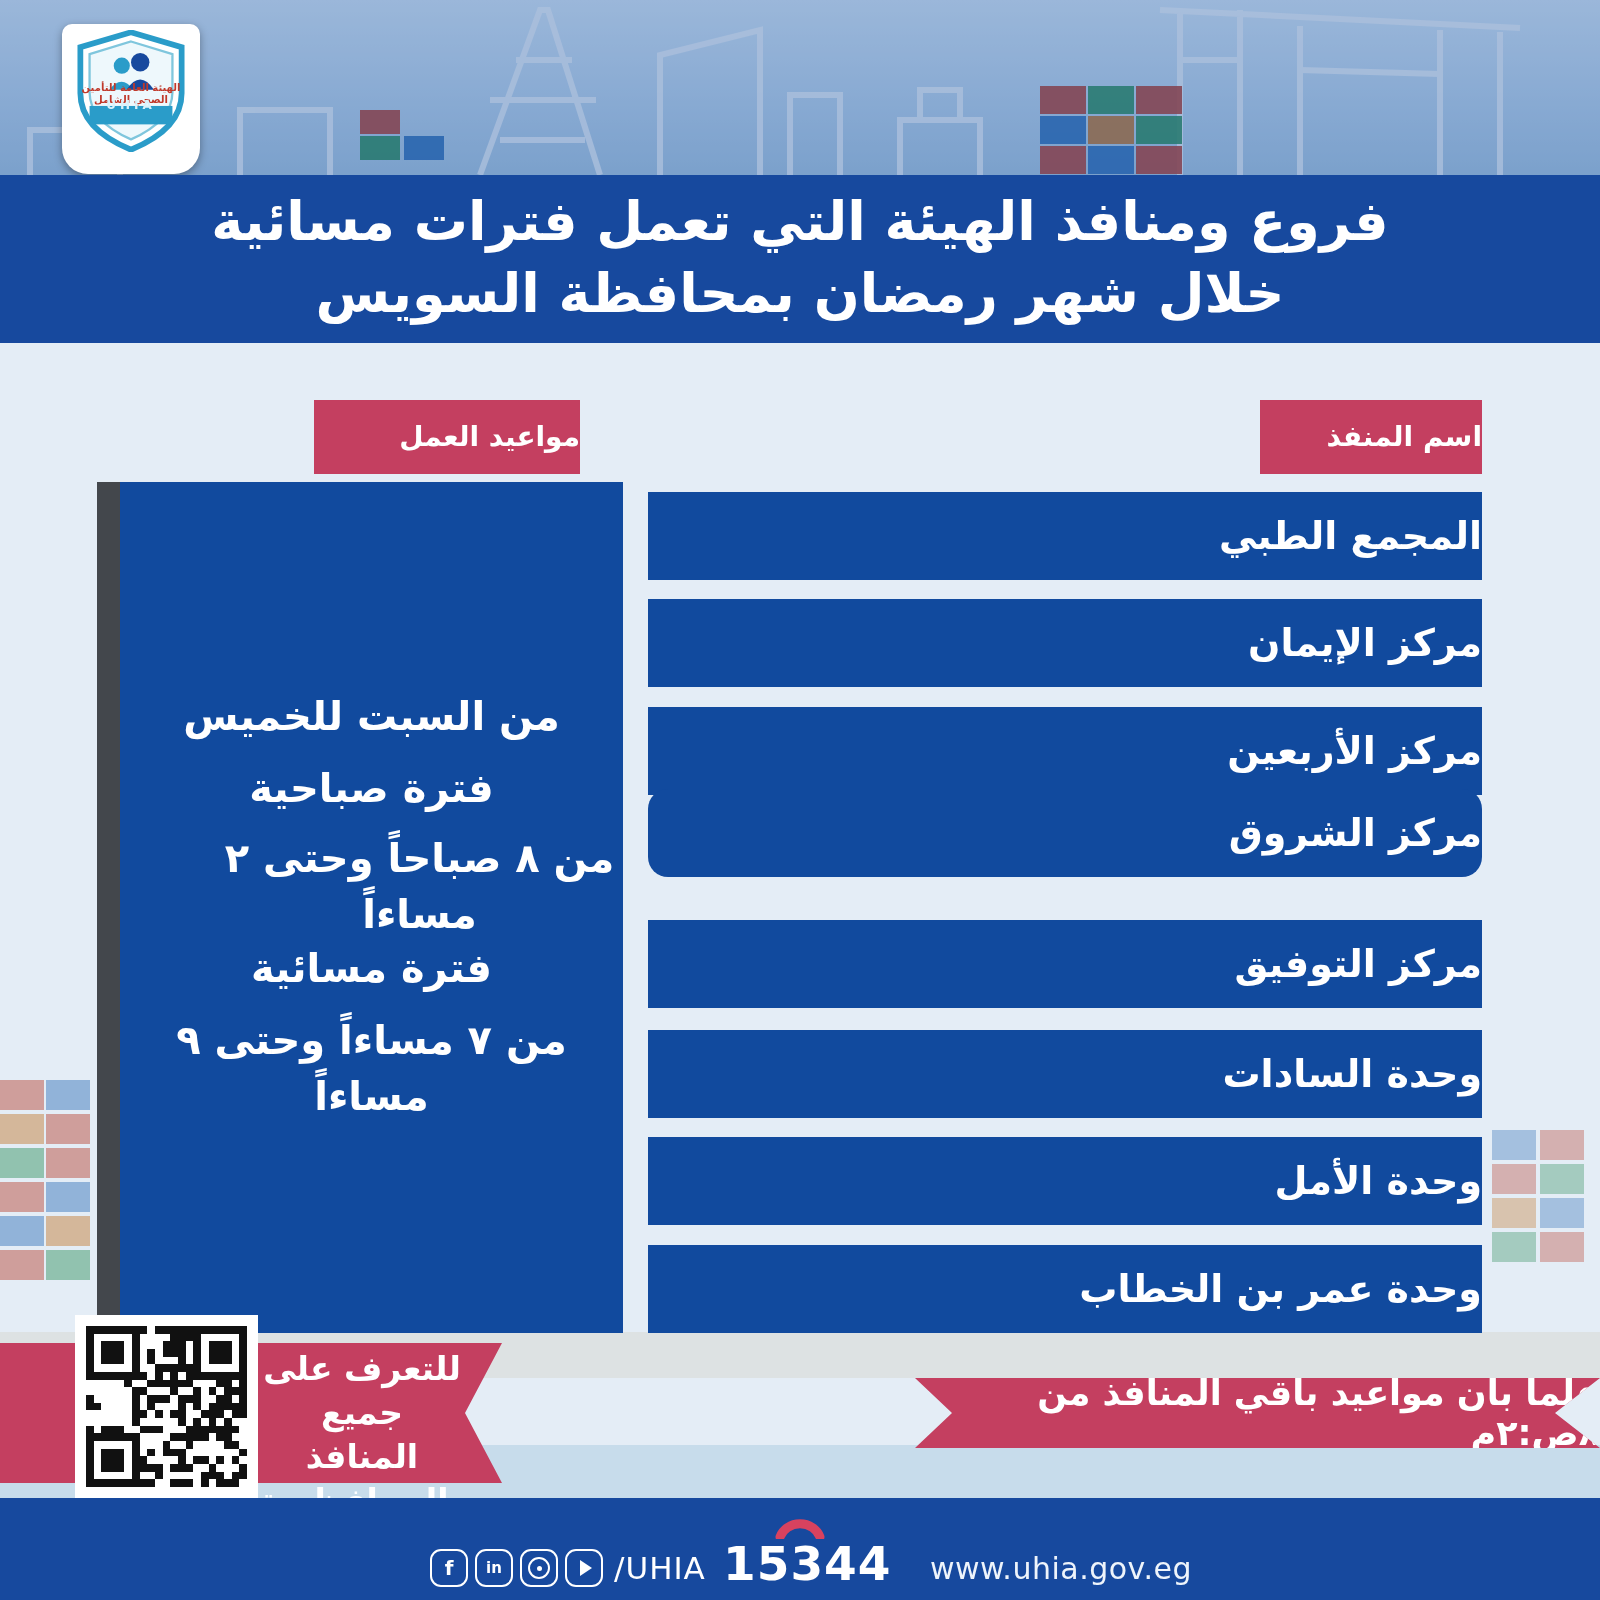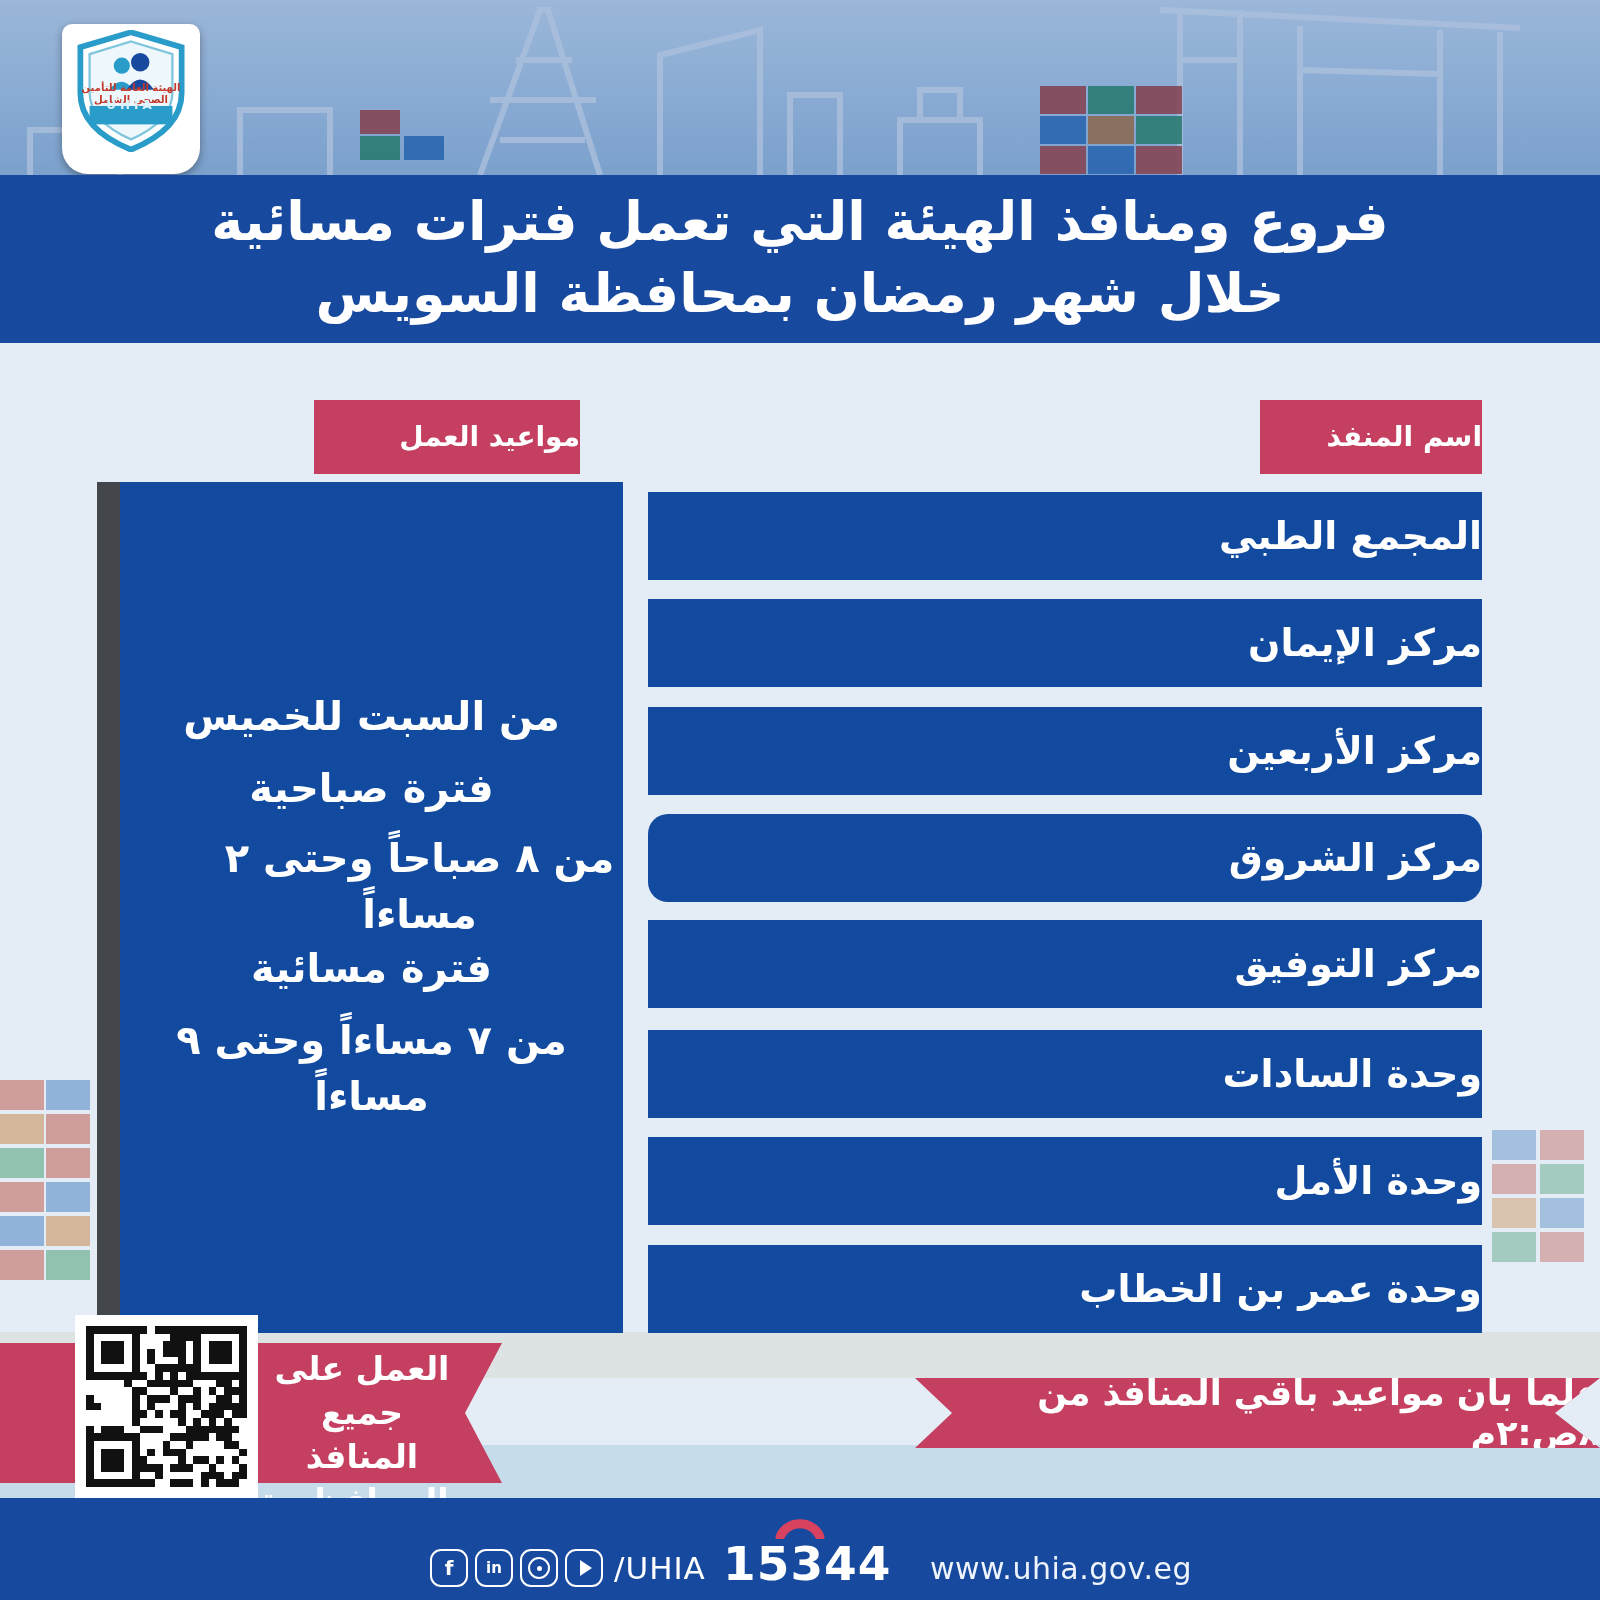--- a/index.html
+++ b/index.html
@@ -42,21 +42,21 @@
   
   .shadow-strip{position:absolute;left:97px;top:482px;width:26px;height:833px;background:#43474c;}
   .schedule-box{position:absolute;left:120px;top:482px;width:503px;height:851px;background:#114a9e;}
   .sched-line{position:absolute;left:120px;width:503px;text-align:center;color:#fff;
     font-weight:bold;font-size:40px;line-height:56px;direction:rtl;}
   .sl0{top:688px;} .sl1{top:760px;} .sl2{top:830px;padding-left:48px;} .sl3{top:940px;} .sl4{top:1012px;}
   
   .bar{position:absolute;left:648px;width:834px;height:88px;background:#114a9e;
     color:#fff;font-size:38px;font-weight:bold;direction:rtl;
     display:flex;align-items:center;padding-right:0;box-sizing:border-box;}
-  .b0{top:492px;} .b1{top:599px;} .b2{top:707px;} .b3{top:814px;border-radius:20px;}
+  .b0{top:492px;} .b1{top:599px;} .b2{top:707px;} .b3{top:789px;border-radius:20px;}
   .b4{top:894px;margin-top:26px;} .b5{top:1030px;} .b6{top:1137px;} .b7{top:1245px;}
   
   .ribbon-left{position:absolute;left:0;top:1343px;width:502px;height:140px;background:#c43f60;
     clip-path:polygon(0 0,502px 0,465px 70px,502px 140px,0 140px);}
   .ribbon-left-text{position:absolute;left:262px;top:1347px;width:200px;text-align:center;
     color:#fff;font-weight:bold;font-size:33px;line-height:44px;direction:rtl;}
   .qr-card{position:absolute;left:75px;top:1315px;width:183px;height:183px;background:#fff;}
   .qr-card svg{position:absolute;left:11px;top:11px;}
   .ribbon-right{position:absolute;left:915px;top:1378px;width:685px;height:70px;background:#c43f60;
     clip-path:polygon(0 0,685px 0,640px 35px,685px 70px,0 70px,37px 35px);
@@ -176,21 +176,21 @@
   <div class="bar b1">مركز الإيمان</div>
   <div class="bar b2">مركز الأربعين</div>
   <div class="bar b3">مركز الشروق</div>
   <div class="bar b4">مركز التوفيق</div>
   <div class="bar b5">وحدة السادات</div>
   <div class="bar b6">وحدة الأمل</div>
   <div class="bar b7">وحدة عمر بن الخطاب</div>
 
   <div class="ribbon-left"></div>
   <div class="ribbon-left-text">
-    <div>العمل على</div>
+    <div>للتعرف على</div>
     <div>جميع المنافذ</div>
     <div>بالمحافظـــة</div>
   </div>
   <div class="qr-card">
     <svg id="qr-svg" width="161" height="161" viewBox="0 0 21 21" shape-rendering="crispEdges">
         <g fill="#111">
           <rect x="7" y="0" width="1" height="1"></rect>
           <rect x="9" y="0" width="1" height="1"></rect>
           <rect x="10" y="0" width="1" height="1"></rect>
           <rect x="11" y="0" width="1" height="1"></rect>

